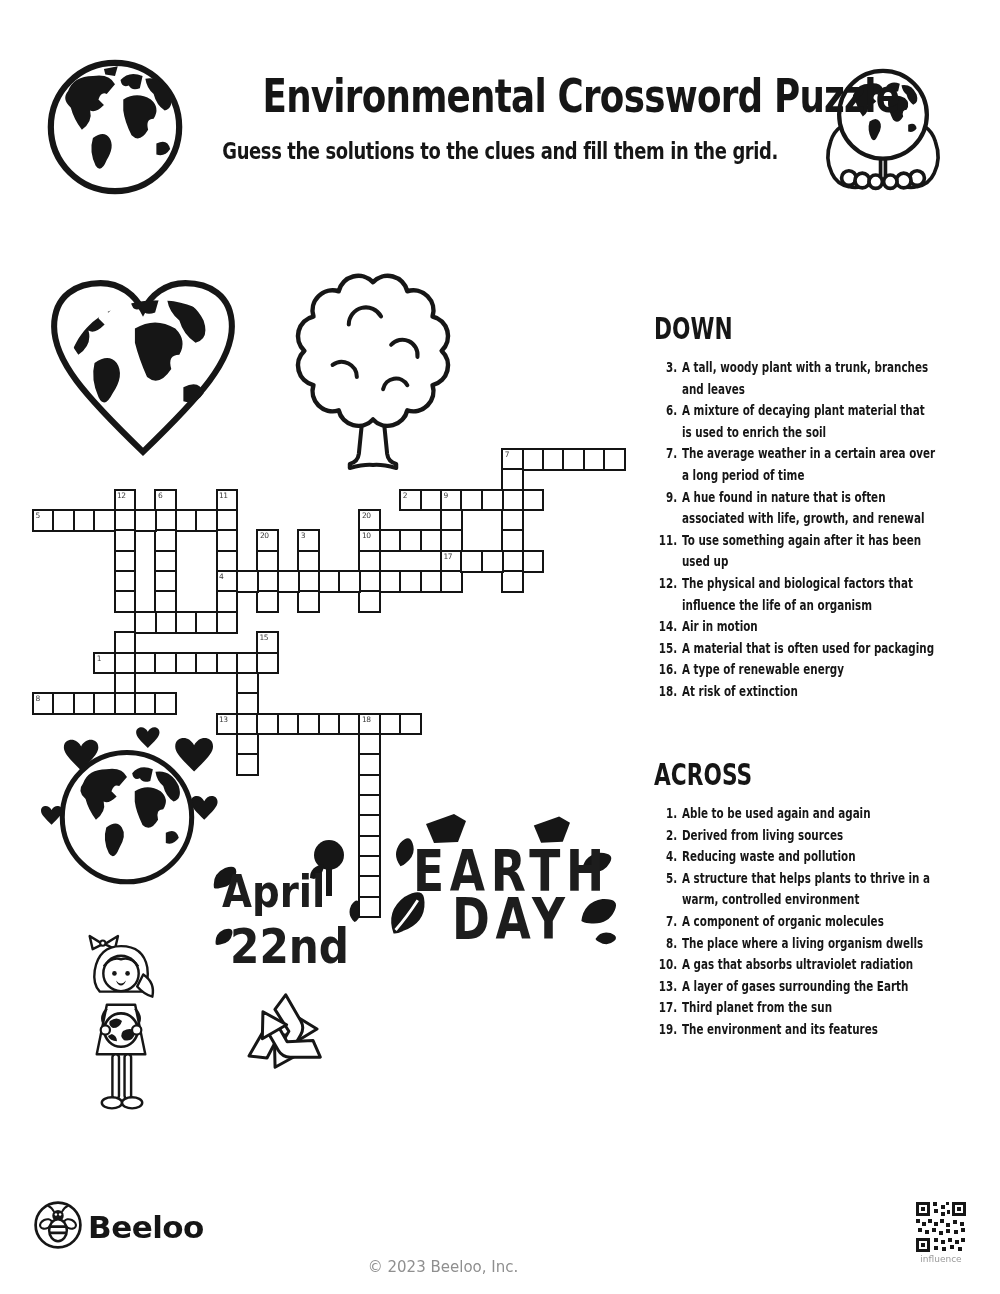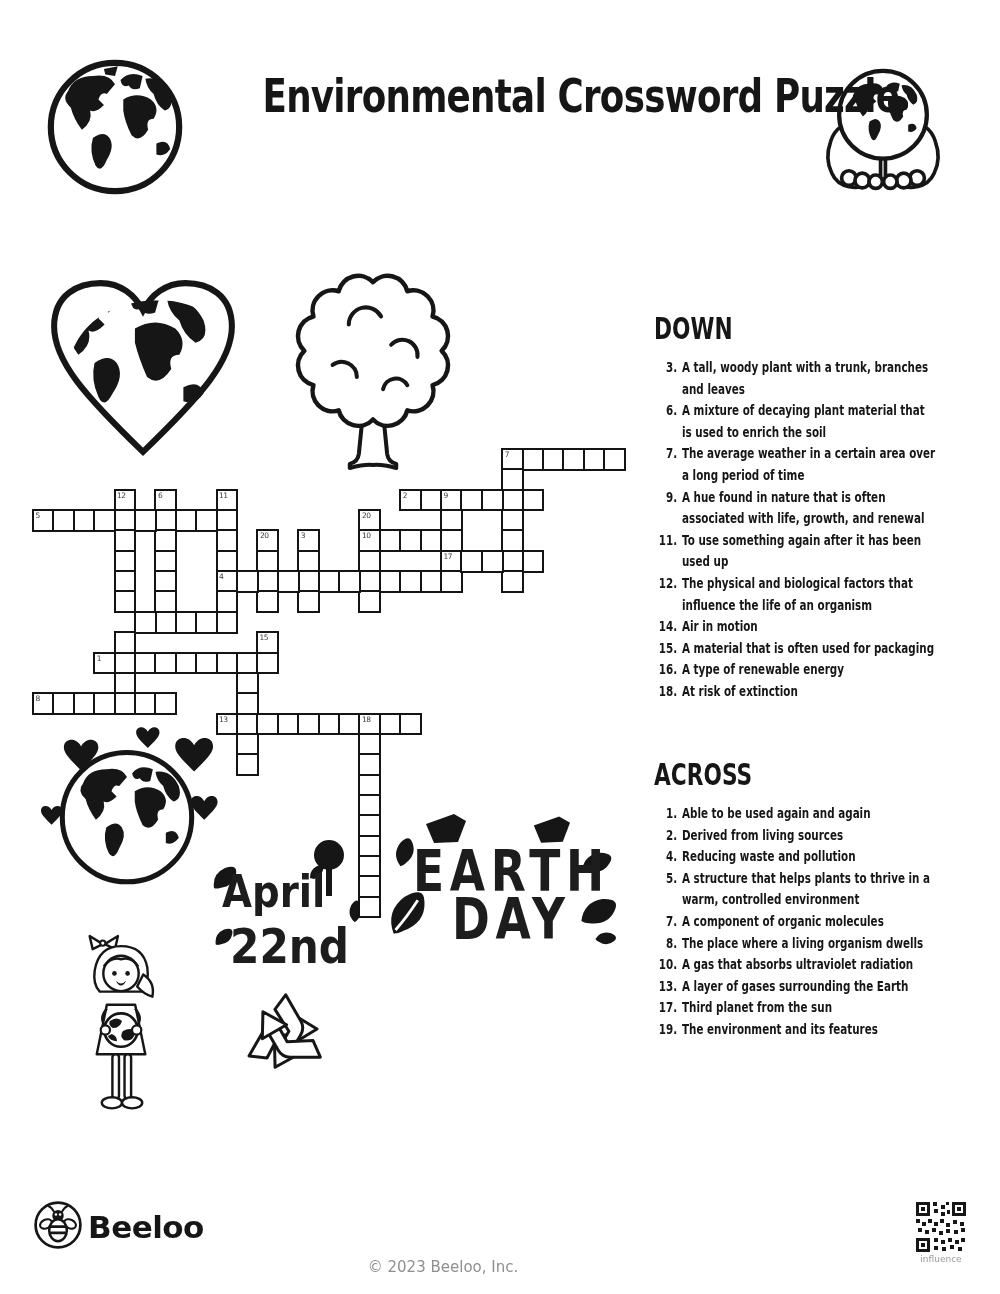--- a/index.html
+++ b/index.html
@@ -47,20 +47,23 @@
   .qr-label{position:absolute;left:905px;top:1254px;width:72px;text-align:center;font-size:9px;
         color:#9a9a9a;z-index:4;}
 </style>
 </head>
 <body>
 
 <div class="page">
 
   <div class="title-wrap">
     <span class="big">Environmental Crossword Puzzle</span>
+  </div>
+  <div class="subtitle-wrap">
+    <span class="sub">Guess the solutions to the clues and fill them in the grid.</span>
   </div>
 
   <div class="ill" style="left:44px;top:58px;">
     <svg width="142" height="138" viewBox="0 0 100 100">
       <circle cx="50" cy="50" r="46.5" fill="#fff" stroke="#161616" stroke-width="4.5"></circle>
       <g fill="#161616">
         <path d="M16,24 Q20,13 34,13 Q46,11 50,19 L44,26 Q40,24 38,30 L42,34 Q36,40 32,38 Q34,46 26,52 Q20,44 18,36 Q11,30 16,24 Z"></path>
         <path d="M34,58 Q42,52 46,58 Q50,64 44,74 Q40,84 36,78 Q31,68 34,58 Z"></path>
         <path d="M54,16 Q60,9 70,13 L68,22 Q62,24 60,20 Q55,22 54,16 Z"></path>
         <path d="M56,30 Q66,24 76,30 Q83,36 78,44 Q72,44 74,52 Q68,62 62,56 Q57,46 56,38 Z"></path>

